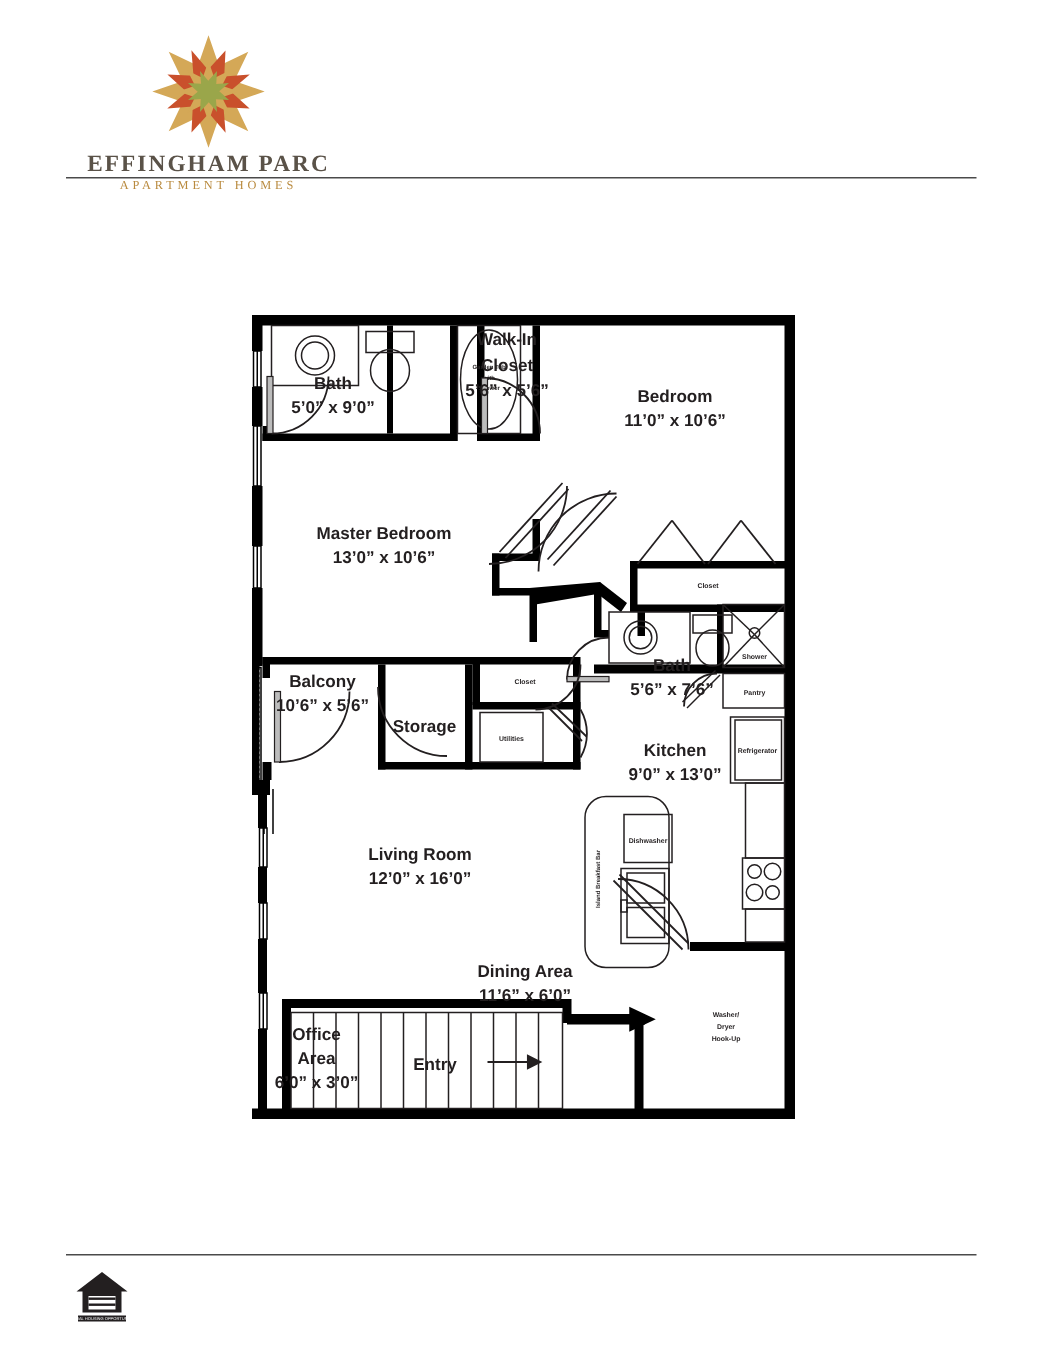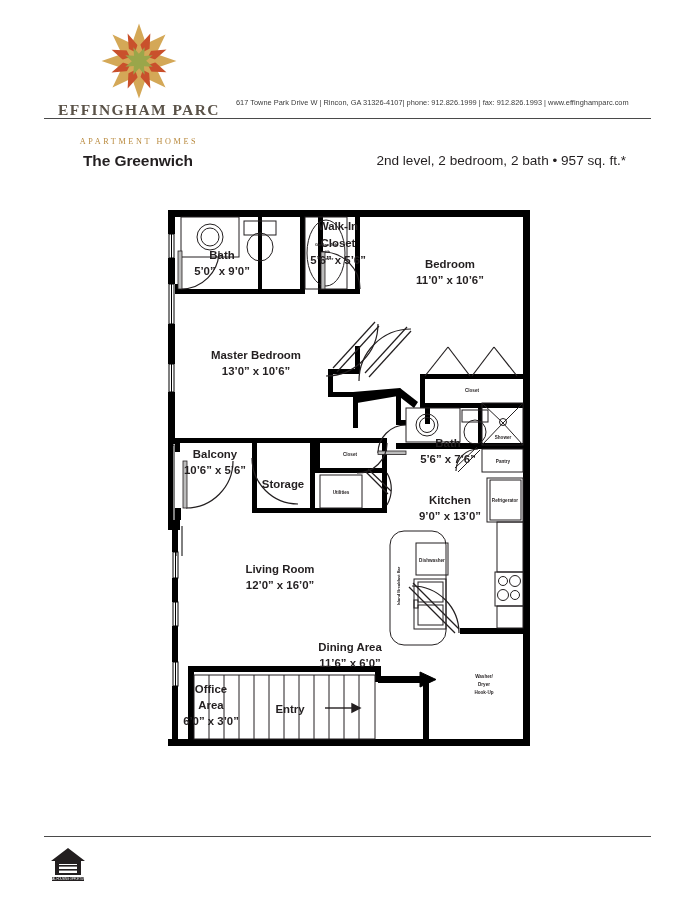--- a/index.html
+++ b/index.html
@@ -50,21 +50,21 @@
     font-weight: bold;
     color: #5a5248;
     line-height: 1.05;
     white-space: nowrap;
   }
   .logo-sub {
     font-family: "Liberation Serif", serif;
     font-size: 8.2px;
     letter-spacing: 2.6px;
     color: #b98a3e;
-    margin-top: 19px;
+    margin-top: 1px;
     white-space: nowrap;
   }
   .addr {
     position: absolute;
     left: 236px;
     top: 98px;
     font-size: 7.4px;
     color: #3b3b3b;
     letter-spacing: 0.01px;
     white-space: nowrap;
@@ -187,28 +187,23 @@
 
           <g transform="rotate(22.5)">
             <path d="M0,-19 L3.7,-8.4 L13.4,-13.4 L8.4,-3.7 L19,0 L8.4,3.7 L13.4,13.4 L3.7,8.4 L0,19 L-3.7,8.4 L-13.4,13.4 L-8.4,3.7 L-19,0 L-8.4,-3.7 L-13.4,-13.4 L-3.7,-8.4 Z" fill="#9aa64a"></path>
           </g>
         </g>
       </svg>
       <div class="logo-word">EFFINGHAM PARC</div>
       <div class="logo-sub">APARTMENT HOMES</div>
     </div>
 
-    <div class="addr">617 Towne Park Drive W | Rincon, GA 31326-4107| phone: 912.826.1999 | fax: 912.826.1993 | www.effinghamparc.com</div>
     <div class="rule-top"></div>
   </div>
 
-  <div class="title-row">
-    <div class="plan-name">The Greenwich</div>
-    <div class="plan-spec">2nd level, 2 bedroom, 2 bath • 957 sq. ft.*</div>
-  </div>
 
   <div class="plan-wrap">
   <svg class="plan" width="695" height="580" viewBox="0 0 695 580">
 
     <g fill="#000000">
 
       <rect x="168" y="14" width="362" height="7"></rect>
 
       <rect x="523" y="14" width="7" height="536"></rect>
 

